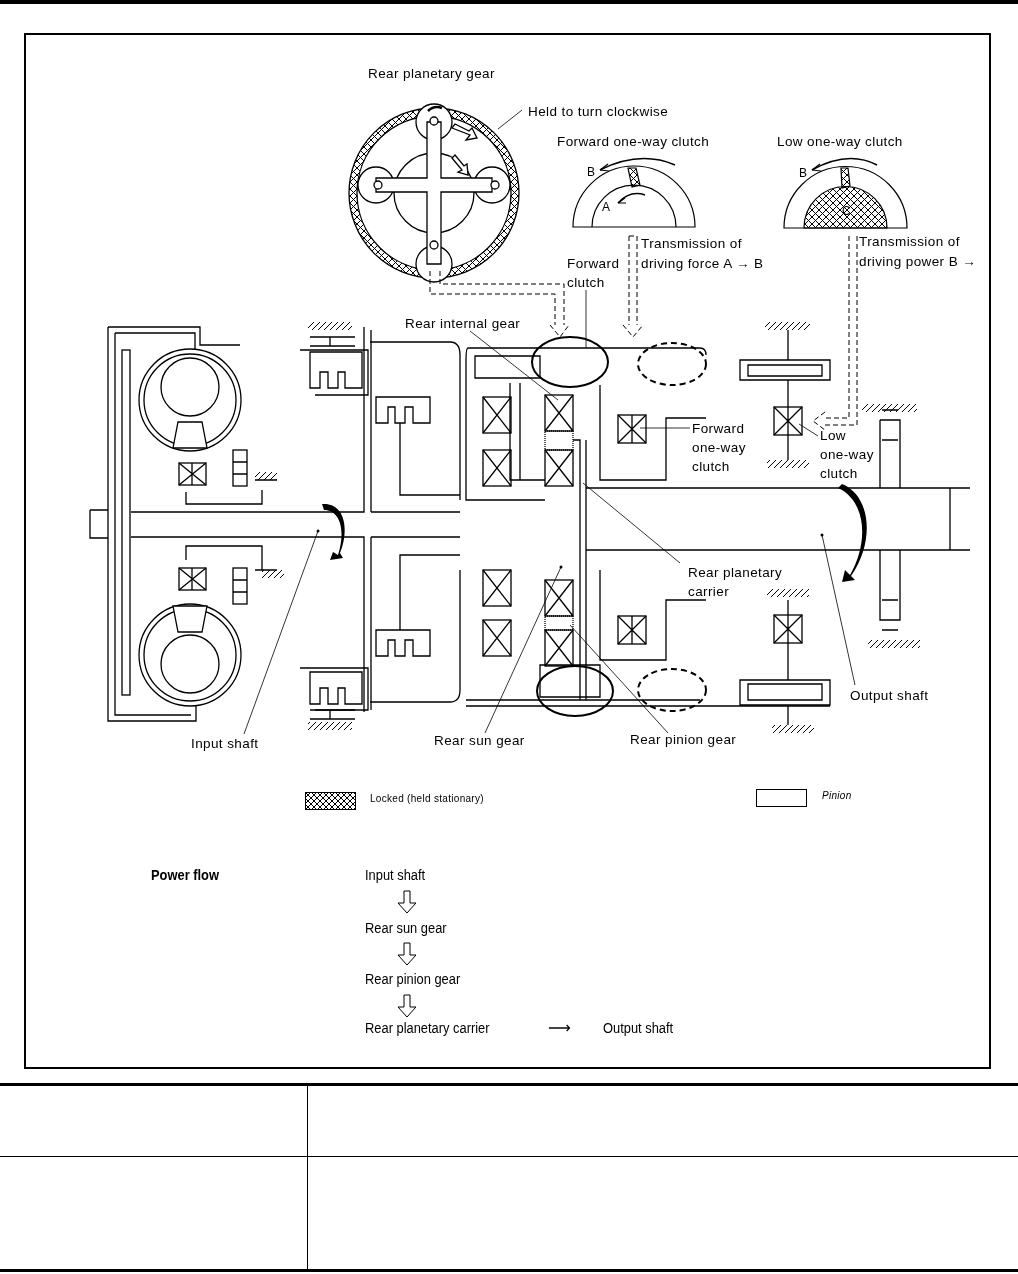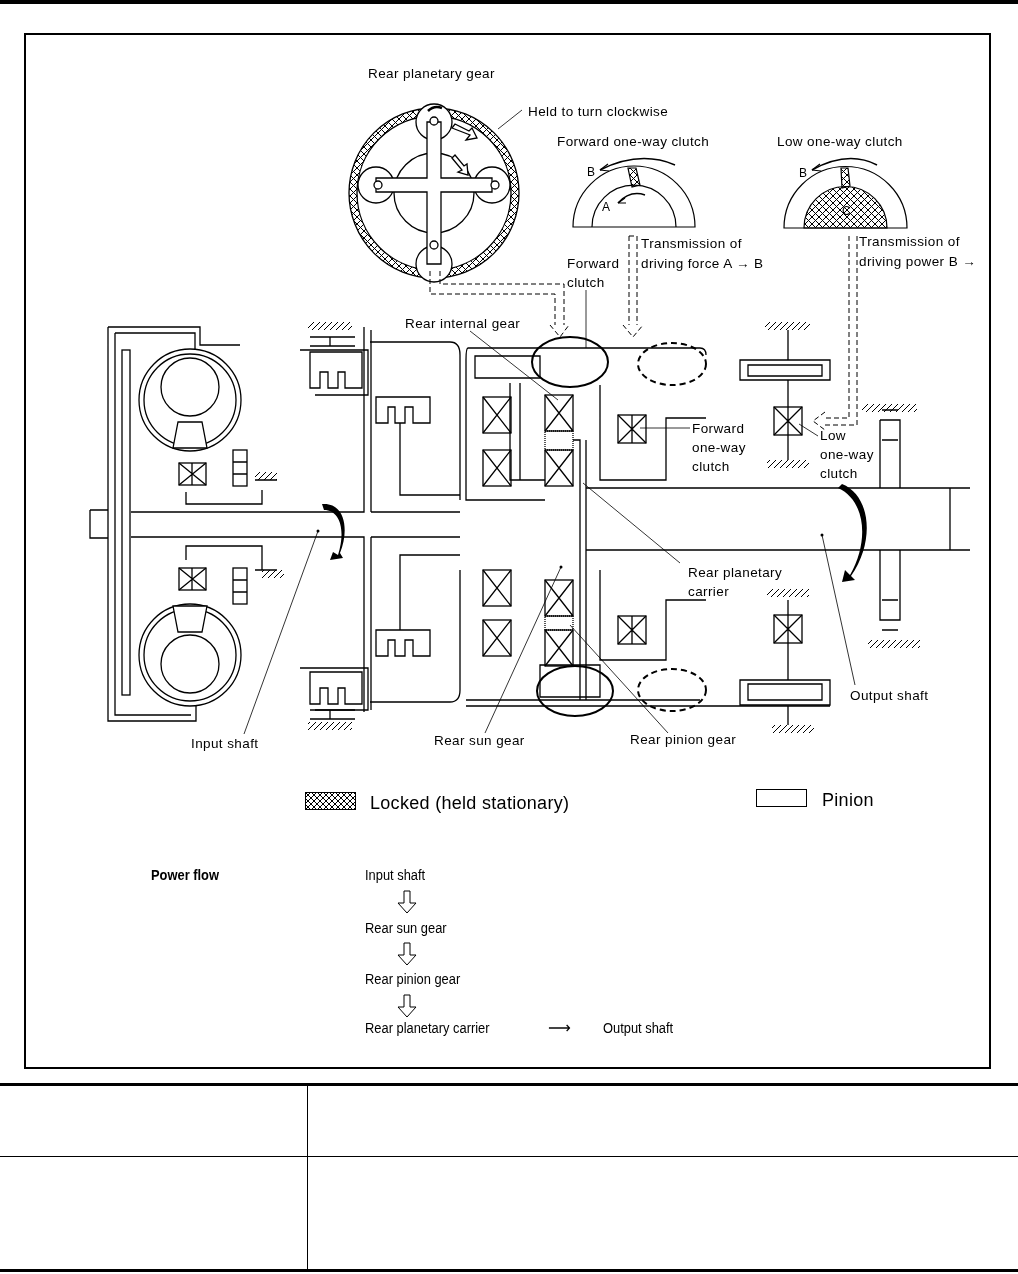--- a/index.html
+++ b/index.html
@@ -2,21 +2,21 @@
 <html><head>
 <meta charset="utf-8">
 <style>
   html,body{margin:0;padding:0;background:#fff;}
   body{width:1018px;height:1274px;position:relative;overflow:hidden;font-family:"Liberation Sans",sans-serif;color:#000;}
   .top-rule{position:absolute;left:0;top:0;width:1018px;height:4px;background:#000;}
   .frame{position:absolute;left:24px;top:33px;width:967px;height:1036px;border:2px solid #000;box-sizing:border-box;}
   svg.diagram{position:absolute;left:0;top:0;}
   .lbl{font-family:"Liberation Sans",sans-serif;font-size:13.5px;fill:#000;letter-spacing:0.4px;}
   .lbl-sm{font-family:"Liberation Sans",sans-serif;font-size:12px;fill:#000;}
-  .legend-text{position:absolute;font-size:18px;letter-spacing:0.3px;}
+  .legend-text{position:absolute;font-size:10px;letter-spacing:0.3px;}
   .pf-title{position:absolute;left:151px;top:867px;font-size:14px;font-weight:bold;font-family:"Liberation Sans",sans-serif;transform:scaleX(0.92);transform-origin:left;}
   .pf-step{position:absolute;left:365px;font-size:14px;font-family:"Liberation Sans",sans-serif;transform:scaleX(0.92);transform-origin:left;}
   .pf-arrow{position:absolute;left:396px;width:22px;height:24px;}
   .pf-right{position:absolute;left:548px;top:1018px;font-size:16px;}
   .pf-out{position:absolute;left:603px;top:1020px;font-size:14px;transform:scaleX(0.92);transform-origin:left;}
   .bottom-table{position:absolute;left:0;top:1083px;width:1018px;}
   .bt-rule-top{position:absolute;left:0;top:0;width:1018px;height:3px;background:#000;}
   .bt-rule-mid{position:absolute;left:0;top:73px;width:1018px;height:1px;background:#000;}
   .bt-rule-bot{position:absolute;left:0;top:186px;width:1018px;height:3px;background:#000;}
   .bt-vline{position:absolute;left:307px;top:0;width:1px;height:189px;background:#000;}
@@ -236,21 +236,21 @@
 <svg class="legend-box-locked" width="51" height="18">
   <rect x="0.5" y="0.5" width="50" height="17" fill="url(#xhatch2)" stroke="#000"></rect>
   <defs>
     <pattern id="xhatch2" width="6" height="6" patternUnits="userSpaceOnUse">
       <path d="M0 0 L6 6 M6 0 L0 6" stroke="#000" stroke-width="1"></path>
     </pattern>
   </defs>
 </svg>
 <div class="legend-text" style="left:370px;top:793px;">Locked (held stationary)</div>
 <div class="legend-box-pinion"></div>
-<div class="legend-text" style="left:822px;top:790px;">Pinion</div>
+<div class="legend-text" style="left:822px;top:790px;font-style:italic;">Pinion</div>
 
 <div class="pf-title">Power flow</div>
 <div class="pf-step" style="top:867px;">Input shaft</div>
 <svg class="pf-arrow" style="top:890px;" viewBox="0 0 22 24">
     <path d="M8 1 L14 1 L14 13 L20 13 L11 23 L2 13 L8 13 Z" fill="#fff" stroke="#000" stroke-width="1"></path>
   </svg>
 <div class="pf-step" style="top:920px;">Rear sun gear</div>
 <svg class="pf-arrow" style="top:942px;" viewBox="0 0 22 24">
     <path d="M8 1 L14 1 L14 13 L20 13 L11 23 L2 13 L8 13 Z" fill="#fff" stroke="#000" stroke-width="1"></path>
   </svg>

